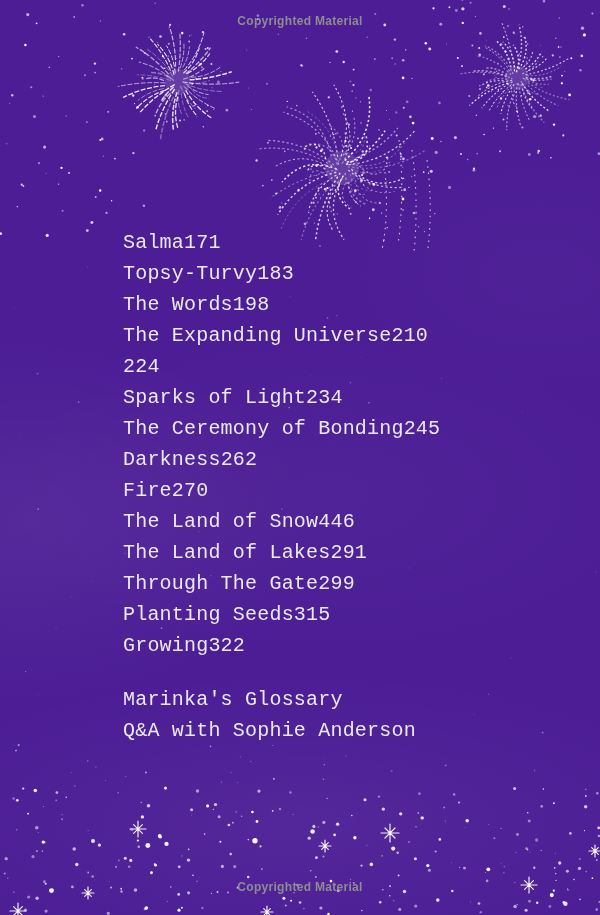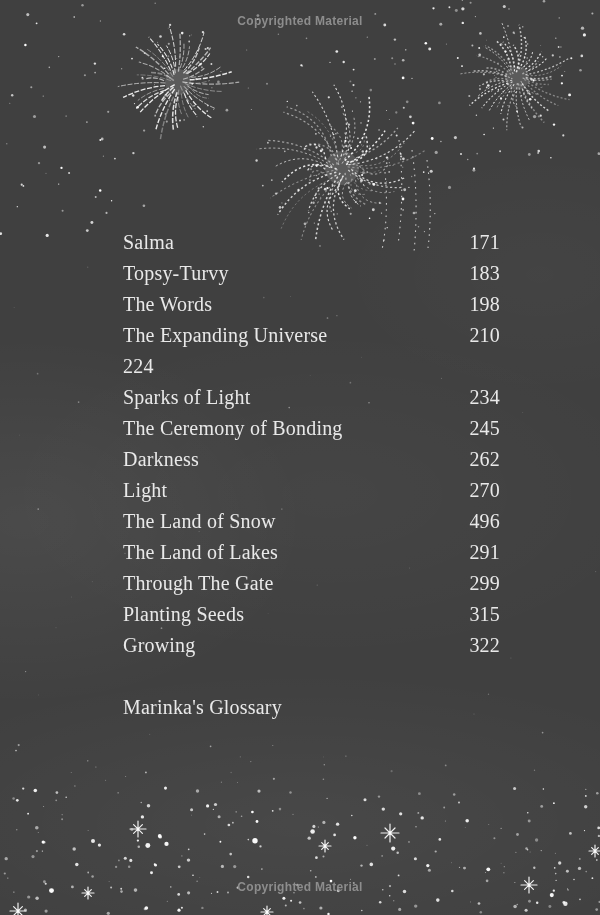--- a/index.html
+++ b/index.html
@@ -1,17 +1,17 @@
 <!DOCTYPE html>
 <html><head>
 <meta charset="utf-8">
 <style>
   html,body{margin:0;padding:0;background:#000;}
   .page{
-    position:relative;width:600px;height:915px;background:#404040;overflow:hidden;
+    position:relative;width:600px;height:915px;background:#4c1d95;overflow:hidden;
     font-family:"Liberation Serif", serif;
   }
   
   .page::before{
     content:"";position:absolute;inset:0;z-index:0;pointer-events:none;
     background:
       radial-gradient(460px 300px at 4% 57%, rgba(255,255,255,0.055), rgba(255,255,255,0) 62%),
       radial-gradient(520px 260px at 55% 54%, rgba(255,255,255,0.028), rgba(255,255,255,0) 65%),
       radial-gradient(640px 220px at 50% 90%, rgba(255,255,255,0.045), rgba(255,255,255,0) 70%),
       radial-gradient(300px 180px at 90% 30%, rgba(255,255,255,0.02), rgba(255,255,255,0) 70%);
@@ -21,24 +21,24 @@
     position:absolute;left:0;width:100%;text-align:center;z-index:3;
     font-family:"Liberation Sans", sans-serif;font-size:12px;font-weight:bold;
     letter-spacing:0.3px;
   }
   .copyright.top{top:14px;}
   .copyright.bottom{top:880px;}
   .toc{
     position:absolute;left:123px;top:227px;width:377px;z-index:2;
     font-size:20px;letter-spacing:0.2px;
   }
-  .toc-row{display:flex;justify-content:space-between;line-height:31px;height:31px;}
+  .toc-row{display:flex;justify-content:flex-start;line-height:31px;height:31px;font-family:Liberation Mono, monospace;}
   .toc-title{white-space:nowrap;}
   .toc-page{white-space:nowrap;text-align:right;}
-  .toc-extras{margin-top:31px;}
+  .toc-extras{margin-top:23px;}
 </style>
 </head>
 <body>
 
 <div class="page">
 
   <div class="copyright top" style="color: rgb(141, 141, 141);">Copyrighted Material</div>
 
   <svg class="decor" id="decor" width="600" height="915" viewBox="0 0 600 915">
       <circle cx="21.7" cy="184.7" r="1.09" fill="#ffffff" opacity="0.79"></circle>
@@ -891,27 +891,27 @@
     <span class="toc-title">The Ceremony of Bonding</span>
     <span class="toc-page">245</span>
   </div>
 
   <div class="toc-row">
     <span class="toc-title">Darkness</span>
     <span class="toc-page">262</span>
   </div>
 
   <div class="toc-row">
-    <span class="toc-title">Light</span>
+    <span class="toc-title">Fire</span>
     <span class="toc-page">270</span>
   </div>
 
   <div class="toc-row">
     <span class="toc-title">The Land of Snow</span>
-    <span class="toc-page">496</span>
+    <span class="toc-page">446</span>
   </div>
 
   <div class="toc-row">
     <span class="toc-title">The Land of Lakes</span>
     <span class="toc-page">291</span>
   </div>
 
   <div class="toc-row">
     <span class="toc-title">Through The Gate</span>
     <span class="toc-page">299</span>
@@ -927,18 +927,22 @@
     <span class="toc-page">322</span>
   </div>
 
 </div>
     <div id="toc-extras" class="toc-extras">
   <div class="toc-row">
     <span class="toc-title">Marinka's Glossary</span>
     <span class="toc-page"></span>
   </div>
 
+  <div class="toc-row">
+    <span class="toc-title">Q&amp;A with Sophie Anderson</span>
+    <span class="toc-page"></span>
+  </div>
 </div>
   </div>
 
   <div class="copyright bottom" style="color: rgb(141, 141, 141);">Copyrighted Material</div>
 
 </div>
 
 </body></html>

